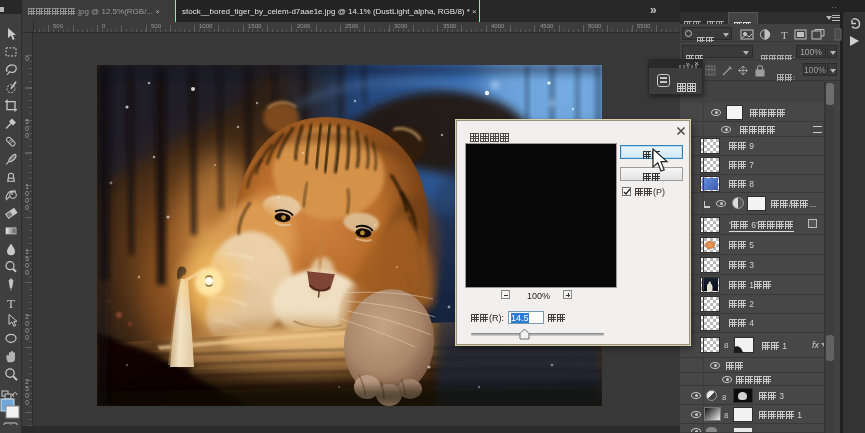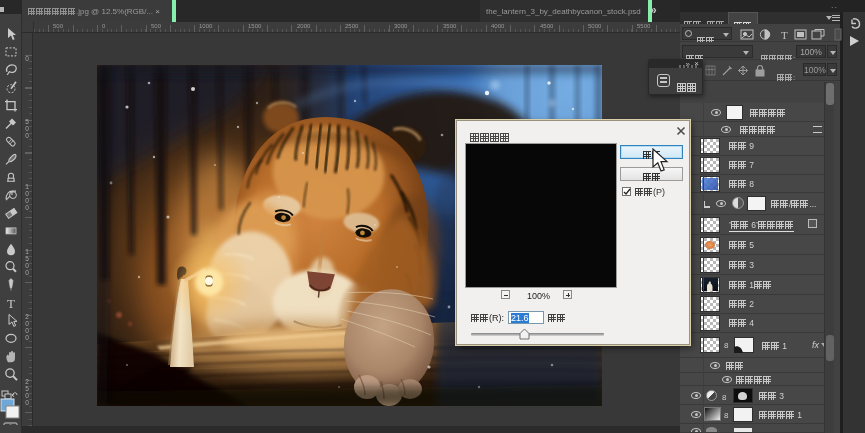--- a/index.html
+++ b/index.html
@@ -1,42 +1,42 @@
 <!DOCTYPE html>
 <html><head><meta charset="utf-8"><style>
 *{margin:0;padding:0;box-sizing:border-box}
 html,body{width:865px;height:433px;overflow:hidden;background:#383838;
 font-family:"Liberation Sans",sans-serif;position:relative}
 .abs{position:absolute}
 i.z{display:inline-block;vertical-align:-1px;opacity:.92;
 background:repeating-linear-gradient(to bottom,currentColor 0 1px,rgba(0,0,0,0) 1px 2.6px),
 repeating-linear-gradient(to right,currentColor 0 1px,rgba(0,0,0,0) 1px 2.6px)}
 .dtab{position:absolute;top:0;height:22px;font-size:8px;line-height:23px;color:#999;
-white-space:nowrap;overflow:hidden;padding:0 6px;border-right:4px solid #86efac}
+white-space:nowrap;overflow:hidden;padding:0 6px;border-right:1px solid #86efac}
 .rnum{position:absolute;font-size:6px;color:#999;line-height:6px;letter-spacing:0}
 .vnum{position:absolute;font-size:6.5px;color:#a8a8a8;line-height:7px;width:10px;text-align:center;left:0;word-break:break-all}
 .eye{position:absolute;width:10px;height:7px;border:1px solid #c5c5c5;border-radius:50%}
 .eye::after{content:"";position:absolute;left:2.5px;top:1px;width:3px;height:3px;border-radius:50%;background:#c5c5c5}
 .checker{position:absolute;width:20px;height:16px;border:1px solid #2e2e2e;background-color:#fff;
 background-image:linear-gradient(45deg,#b8b8b8 25%,rgba(0,0,0,0) 25%,rgba(0,0,0,0) 75%,#b8b8b8 75%),
 linear-gradient(45deg,#b8b8b8 25%,rgba(0,0,0,0) 25%,rgba(0,0,0,0) 75%,#b8b8b8 75%);
 background-size:6px 6px;background-position:0 0,3px 3px}
 .lname{position:absolute;font-size:8.5px;line-height:9px;white-space:nowrap;color:#d2d2d2}
 .lrow{position:absolute;left:0;width:144px;border-bottom:1px solid #393939;overflow:hidden}
 .vbox{position:absolute;height:13px;background:#373737;border:1px solid #2a2a2a;color:#a8a8a8;
 font-size:8.5px;line-height:12px;text-align:center}
 .dd{position:absolute;width:10px;height:13px;background:#3a3a3a;border:1px solid #2b2b2b}
 .tri{position:absolute;width:0;height:0;border-left:3px solid rgba(0,0,0,0);border-right:3px solid rgba(0,0,0,0);border-top:4px solid #b5b5b5}
 .ham{position:absolute;width:8px;height:6px;background:repeating-linear-gradient(to bottom,#b5b5b5 0 1px,rgba(0,0,0,0) 1px 2.5px)}
 </style></head>
 <body>
 <div class="abs" style="left:0;top:0;width:865px;height:22px;background:#282828">
     <span style="position:absolute;left:0;top:7px;width:4px;height:5px;background:#b5b5b5"></span>
   <div class="dtab" style="left:22px;width:154px;background:#3b3b3b"><i class="z" style="width:7px;height:7px;margin-right:1px;"></i><i class="z" style="width:7px;height:7px;margin-right:1px;"></i><i class="z" style="width:7px;height:7px;margin-right:1px;"></i><i class="z" style="width:7px;height:7px;margin-right:1px;"></i><i class="z" style="width:7px;height:7px;margin-right:1px;"></i><i class="z" style="width:7px;height:7px;margin-right:1px;"></i>.jpg @ 12.5%(RGB/... <span style="color:#aaa">×</span></div>
-  <div class="dtab" style="left:480px;width:172px;background:#2f2f2f">the_lantern_3_by_deathbycanon_stock.psd</div>
+  <div class="dtab" style="left:176px;width:304px;background:#242424;color:#e3e3e3">stock__bored_tiger_by_celem-d7aae1e.jpg @ 14.1% (DustLight_alpha, RGB/8) * <span style="color:#ccc">×</span></div>
   <div class="abs" style="left:650px;top:3px;color:#c5c5c5;font-size:12px;font-weight:bold">»</div>
 </div>
 <div class="abs" style="left:0;top:14px;width:22px;height:419px;background:#3f3f3f;border-right:1px solid #2d2d2d"><svg width="22" height="411" viewBox="0 0 22 411">
       <defs>
         <linearGradient id="tgrad" x1="0" y1="0" x2="1" y2="0">
           <stop offset="0" stop-color="#eee"></stop>
           <stop offset="1" stop-color="#555"></stop>
         </linearGradient>
       </defs>
       <g transform="translate(4,13.0)">
@@ -412,21 +412,21 @@
   <div class="abs" style="left:178px;top:66px;font-size:9px"><i class="z" style="width:8px;height:8px;margin-right:1px;color:#333;"></i><i class="z" style="width:8px;height:8px;margin-right:1px;color:#333;"></i>(P)</div>
   <div class="abs" style="left:44px;top:169px;width:9px;height:9px;border:1px solid #888;background:#f2f2f2">
       <span style="position:absolute;left:2px;top:3.5px;width:4px;height:1px;background:#333"></span>
     </div>
   <div class="abs" style="left:70px;top:170px;font-size:9px;color:#222">100%</div>
   <div class="abs" style="left:106px;top:169px;width:9px;height:9px;border:1px solid #888;background:#f2f2f2">
       <span style="position:absolute;left:2px;top:3.5px;width:4px;height:1px;background:#333"></span>
       <span style="position:absolute;left:3.5px;top:2px;width:1px;height:4px;background:#333"></span>
     </div>
   <div class="abs" style="left:14px;top:192px;font-size:9px;color:#222"><i class="z" style="width:8px;height:8px;margin-right:1px;color:#333;"></i><i class="z" style="width:8px;height:8px;margin-right:1px;color:#333;"></i>(R):</div>
-  <div class="abs" style="left:51px;top:190px;width:36px;height:13px;background:#fff;border:1px solid #7a98ad;font-size:9px;line-height:12px;padding-left:2px"><span style="background:#2d7cd4;color:#fff">21.6</span></div>
+  <div class="abs" style="left:51px;top:190px;width:36px;height:13px;background:#fff;border:1px solid #7a98ad;font-size:9px;line-height:12px;padding-left:2px"><span style="background:#2d7cd4;color:#fff">14.5</span></div>
   <div class="abs" style="left:91px;top:192px;font-size:9px"><i class="z" style="width:8px;height:8px;margin-right:1px;color:#333;"></i><i class="z" style="width:8px;height:8px;margin-right:1px;color:#333;"></i></div>
   <div class="abs" style="left:14px;top:212px;width:133px;height:3px;background:linear-gradient(#808080,#d8d8d8);border-radius:1px"></div>
   <svg class="abs" style="left:62px;top:207px" width="11" height="12" viewBox="0 0 11 12">
       <path d="M5.5,1 L10,5.5 L10,11 L1,11 L1,5.5 Z" fill="#f2f2f2" stroke="#707070" stroke-width="1"></path>
     </svg>
 </div>
 
 <div class="abs" style="left:680px;top:0;width:185px;height:433px;background:#424242">
   <div class="abs" style="left:0;top:0;width:185px;height:12px;background:#232323">
       <span style="position:absolute;left:151px;top:0px;color:#888;font-size:9px;letter-spacing:1px">..</span>

